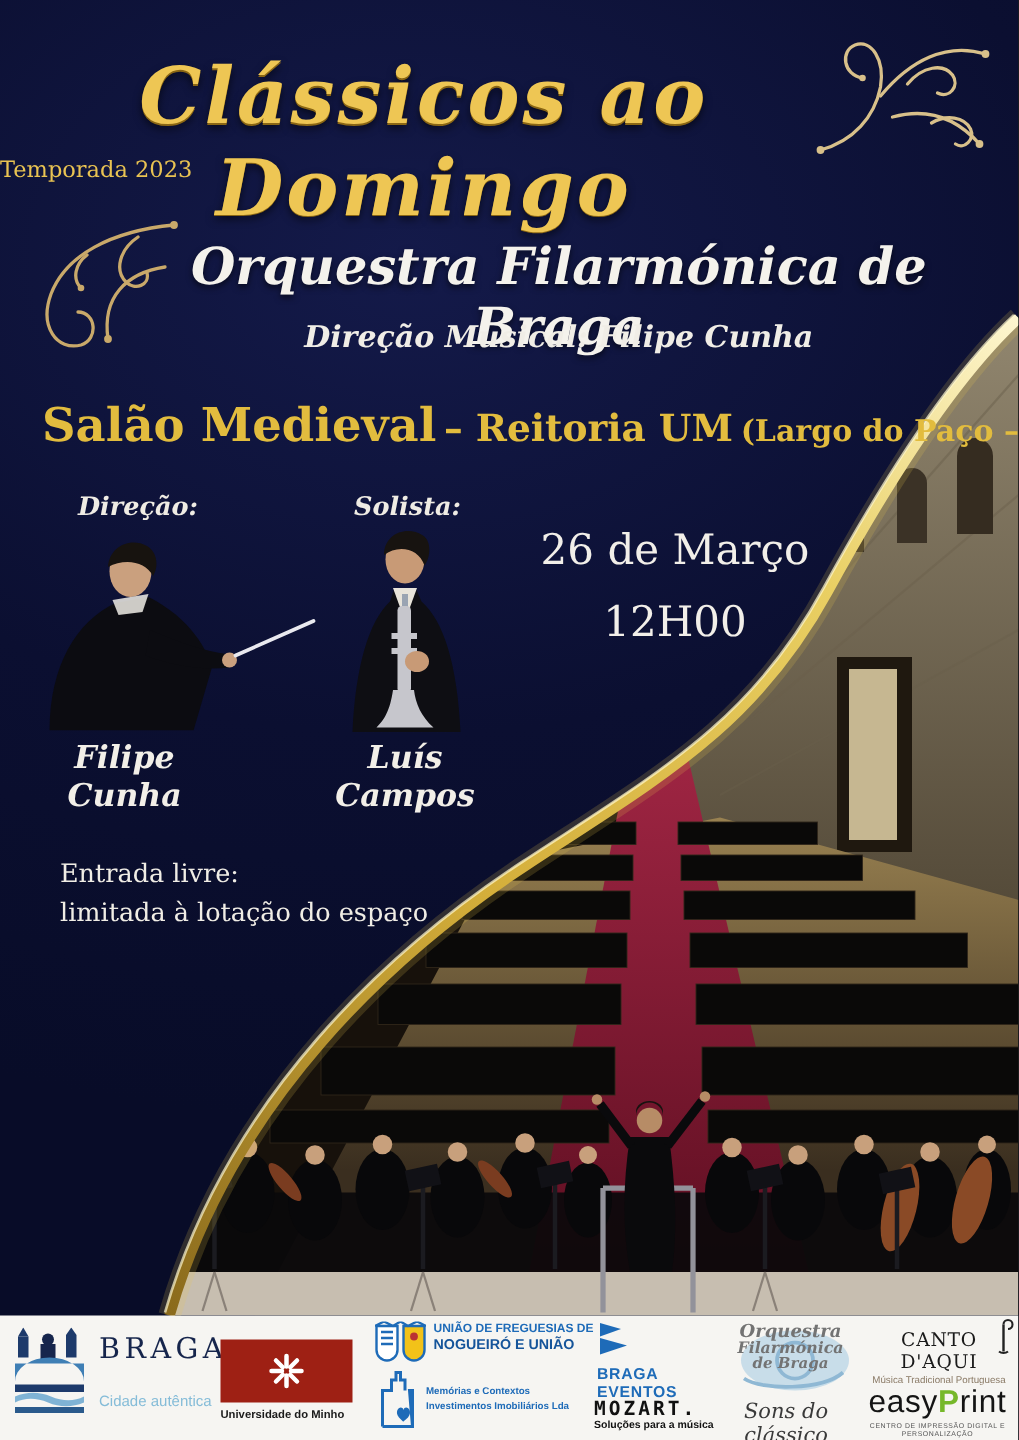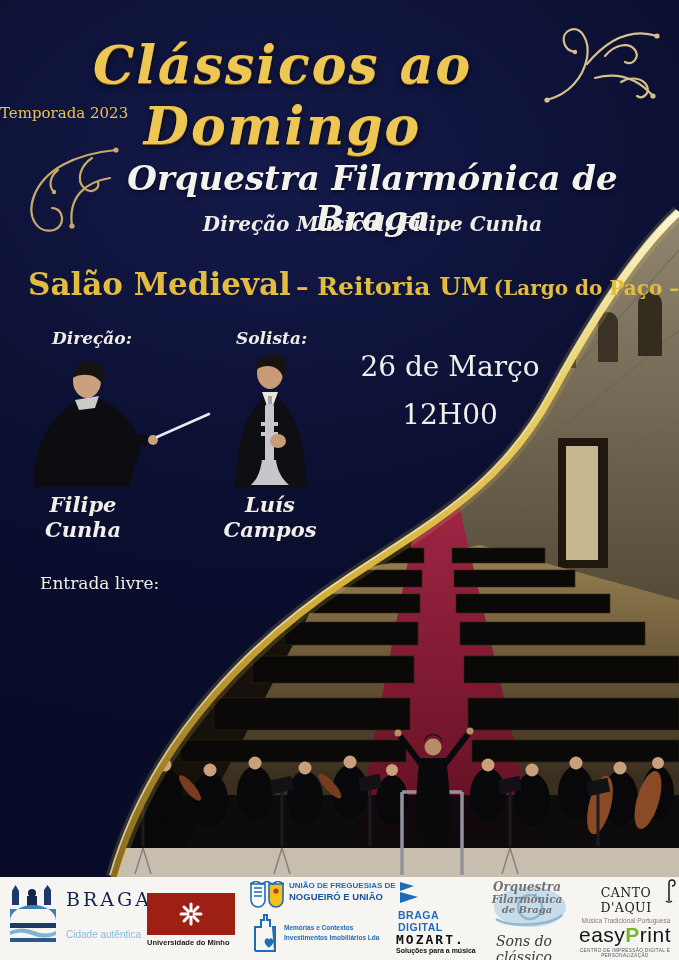--- a/index.html
+++ b/index.html
@@ -288,20 +288,21 @@
   </svg>
 
   <div class="abs z2 date-line">26 de Março</div>
   <div class="abs z2 time-line">12H00</div>
 
   <div class="abs z2 person-name" style="left:8px;top:492px;">Filipe Cunha</div>
   <div class="abs z2 person-name" style="left:195px;top:492px;">Luís Campos</div>
 
   <div class="abs z2 admission">
     <div>Entrada livre:</div>
+    <div>limitada à lotação do espaço</div>
   </div>
 
   <div class="sponsor-bar">
 
     <div class="sp" style="left:8px;top:8px;display:flex;align-items:center;gap:8px;">
       <svg width="50" height="58" viewBox="0 0 50 58">
         <rect x="4" y="6" width="7" height="14" fill="#1d3a6b"></rect>
         <polygon points="4,6 7.5,0 11,6" fill="#1d3a6b"></polygon>
         <rect x="36" y="5" width="7" height="15" fill="#1d3a6b"></rect>
         <polygon points="36,5 39.5,0 43,5" fill="#1d3a6b"></polygon>
@@ -362,21 +363,21 @@
       </div>
     </div>
 
     <div class="sp" style="left:398px;top:5px;">
       <svg width="22" height="24" viewBox="0 0 22 24">
         <path d="M2,0 L16,4 L2,9 Z" fill="#1e6bb8"></path>
         <path d="M2,10 L20,15 L2,21 Z" fill="#1e6bb8"></path>
       </svg>
       <div class="be-text">
         <div>BRAGA</div>
-        <div>DIGITAL</div>
+        <div>EVENTOS</div>
       </div>
     </div>
 
     <div class="sp" style="left:396px;top:55px;">
       <div class="mozart-name">MOZART.</div>
       <div class="mozart-tag">Soluções para a música</div>
     </div>
 
     <div class="sp" style="left:482px;top:4px;width:90px;">
       <svg width="90" height="48" viewBox="0 0 90 48" style="position:absolute;left:0;top:0;">

